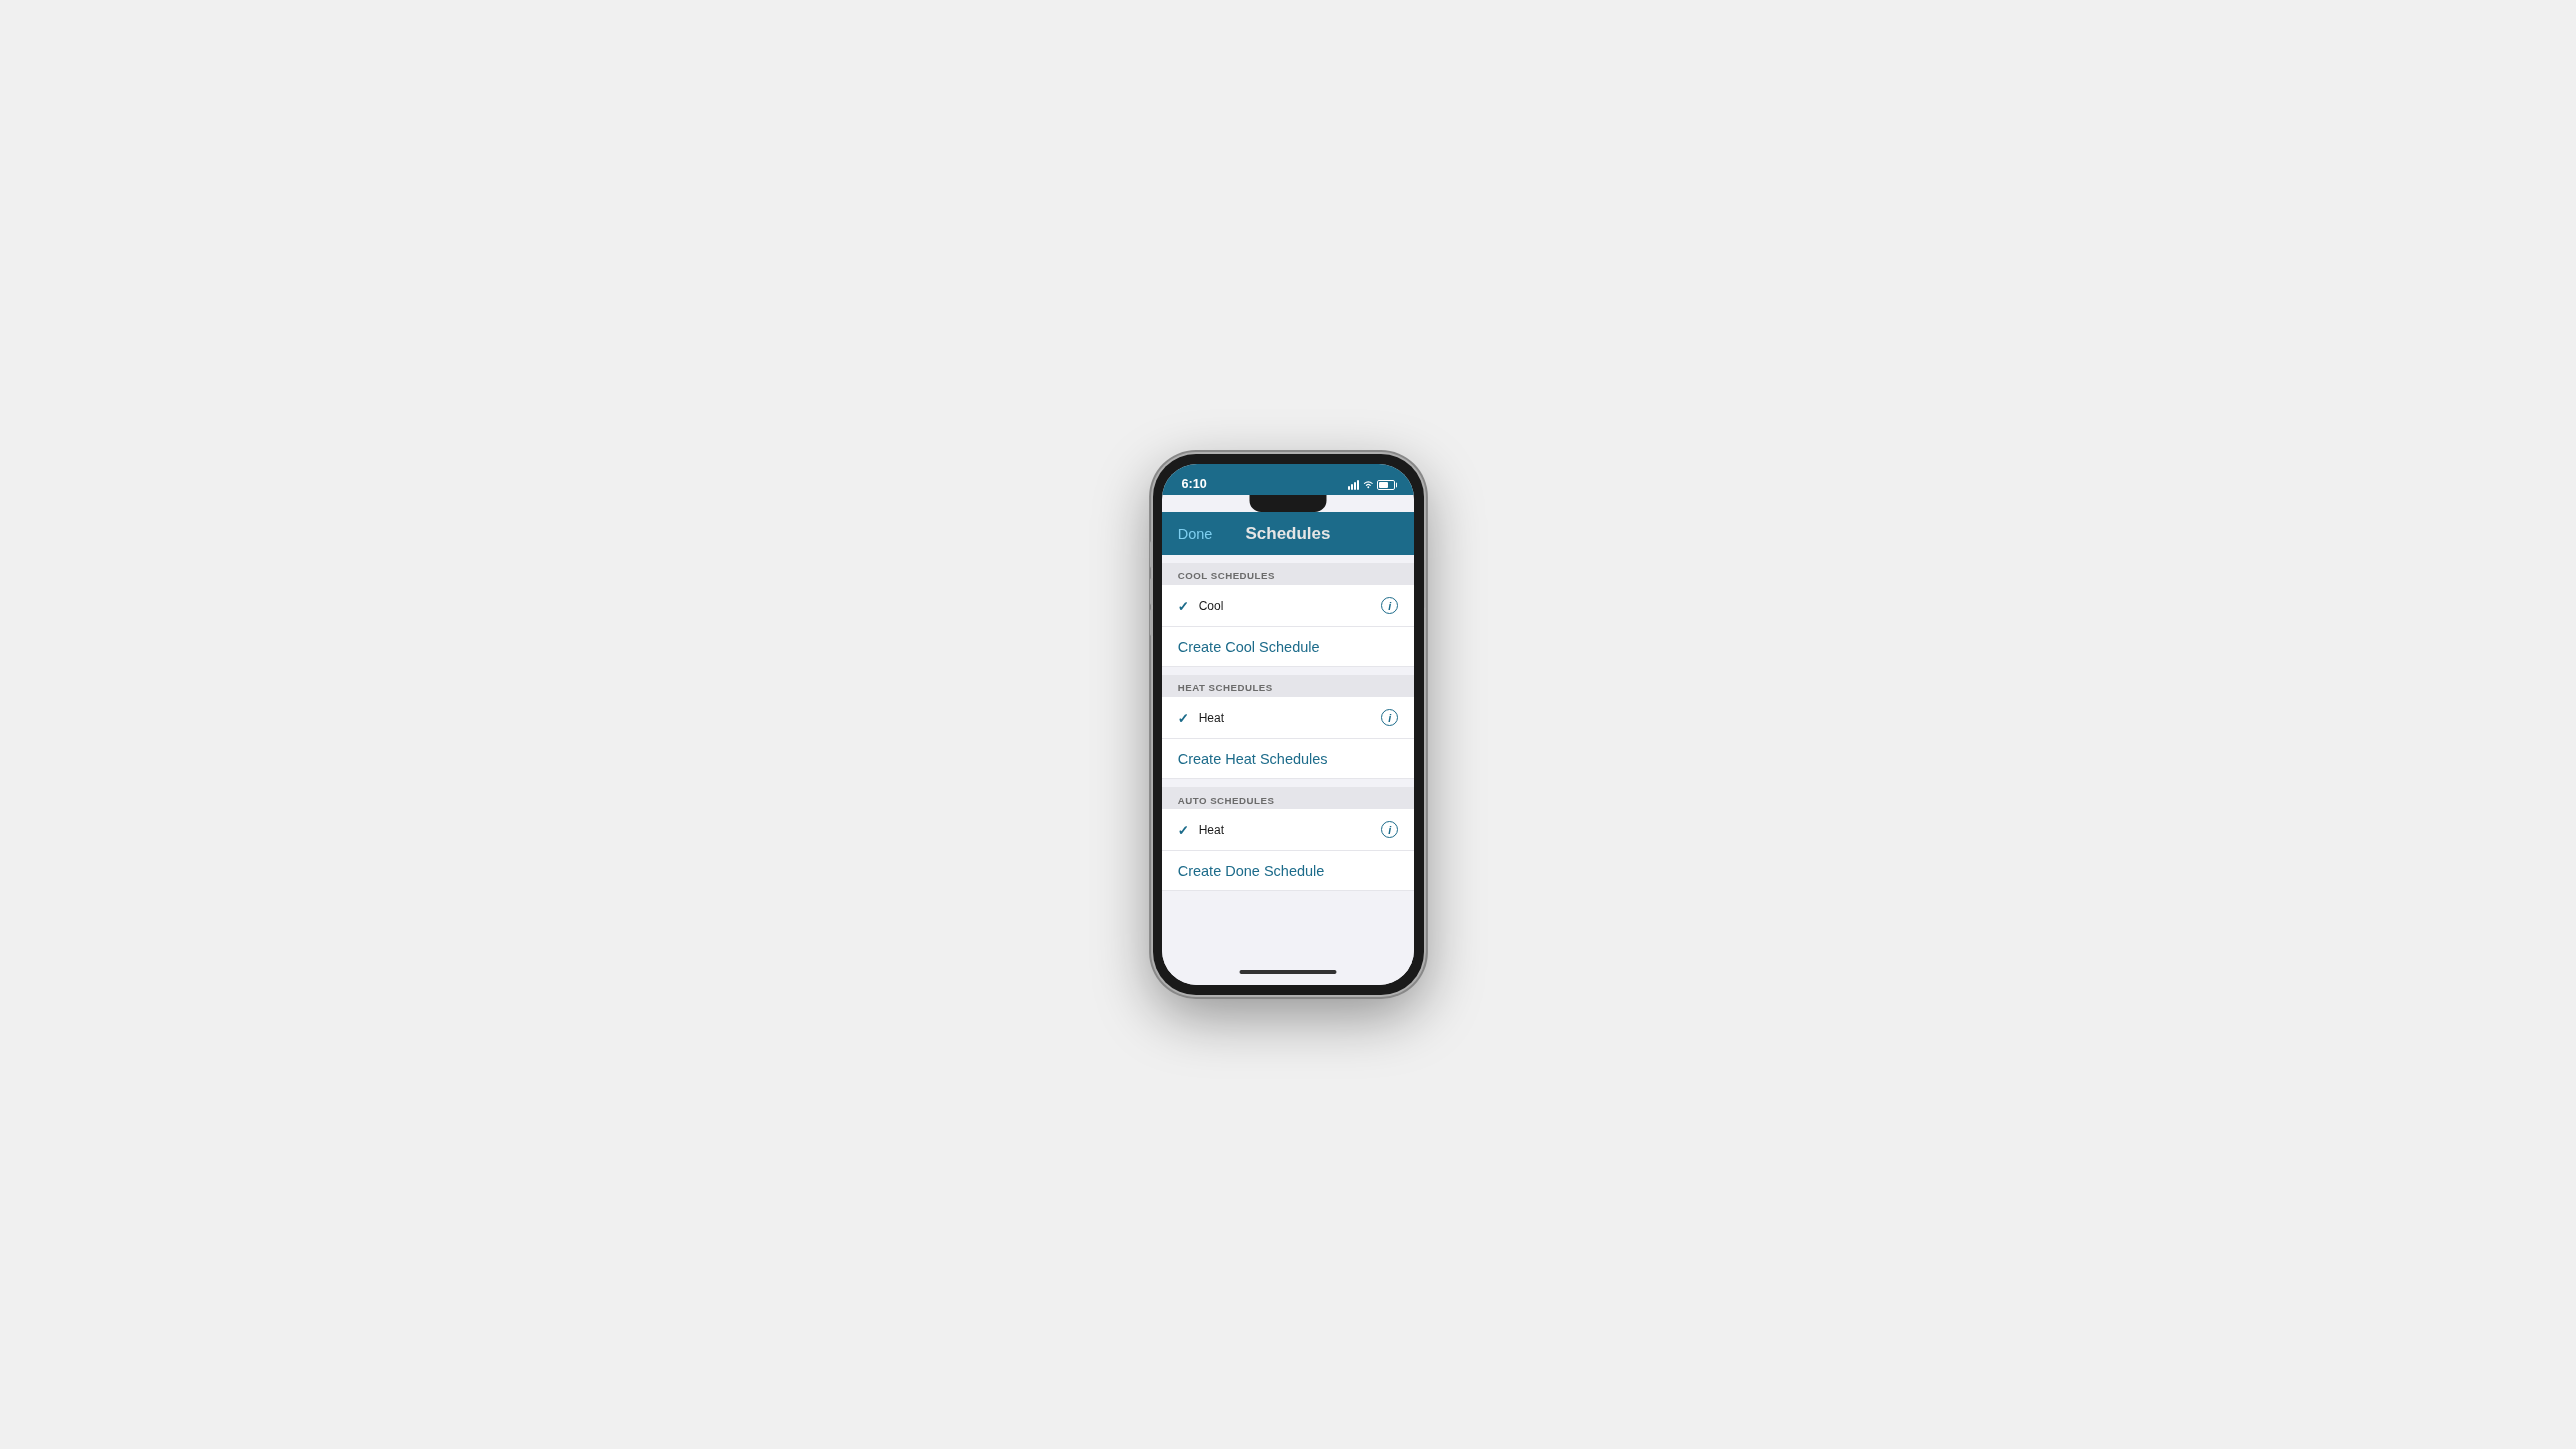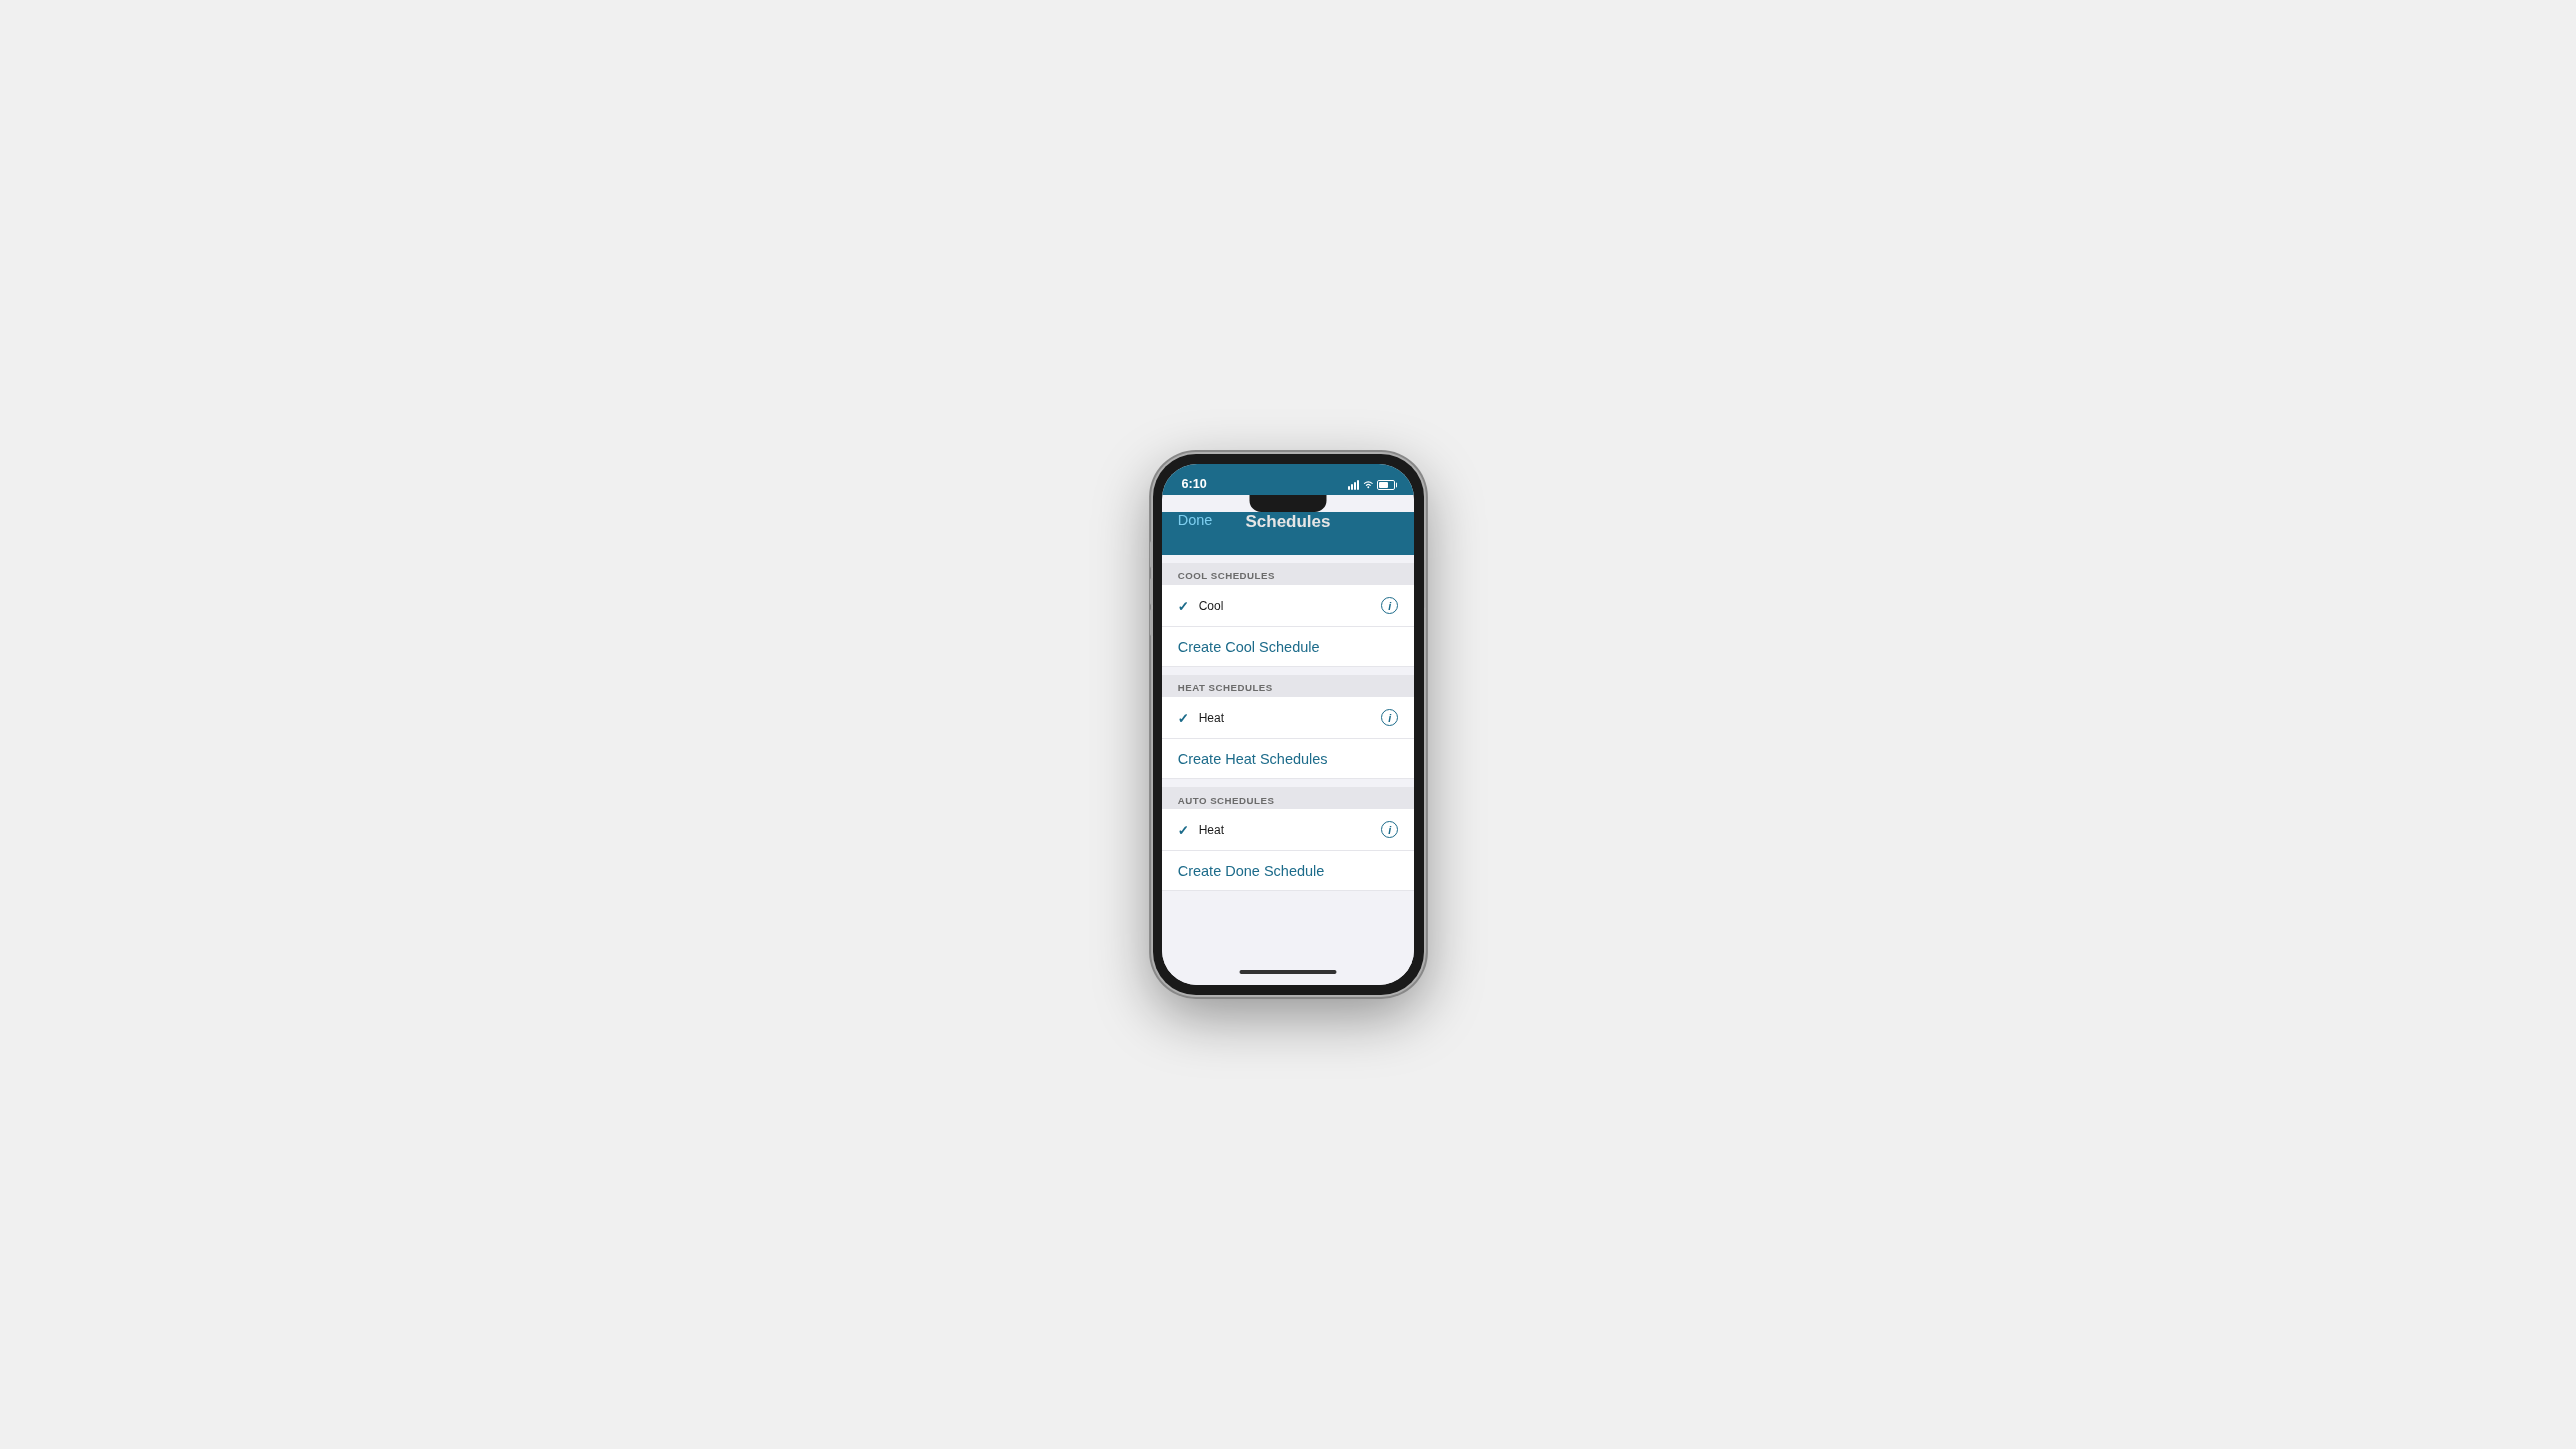--- a/index.html
+++ b/index.html
@@ -148,21 +148,21 @@
       height: 17.4px;
       background: #1a1a1a;
       border-radius: 0 0 11.6px 11.6px;
       z-index: 10;
     }
 
     
     .nav-bar {
       background: #1c6b8a;
       display: flex;
-      align-items: flex-start;
+      align-items: center;
       justify-content: center;
       padding: 0 15.5px;
       height: 43px;
       flex-shrink: 0;
       position: relative;
       margin-top: 17.4px;
     }
 
     .nav-done {
       position: absolute;

